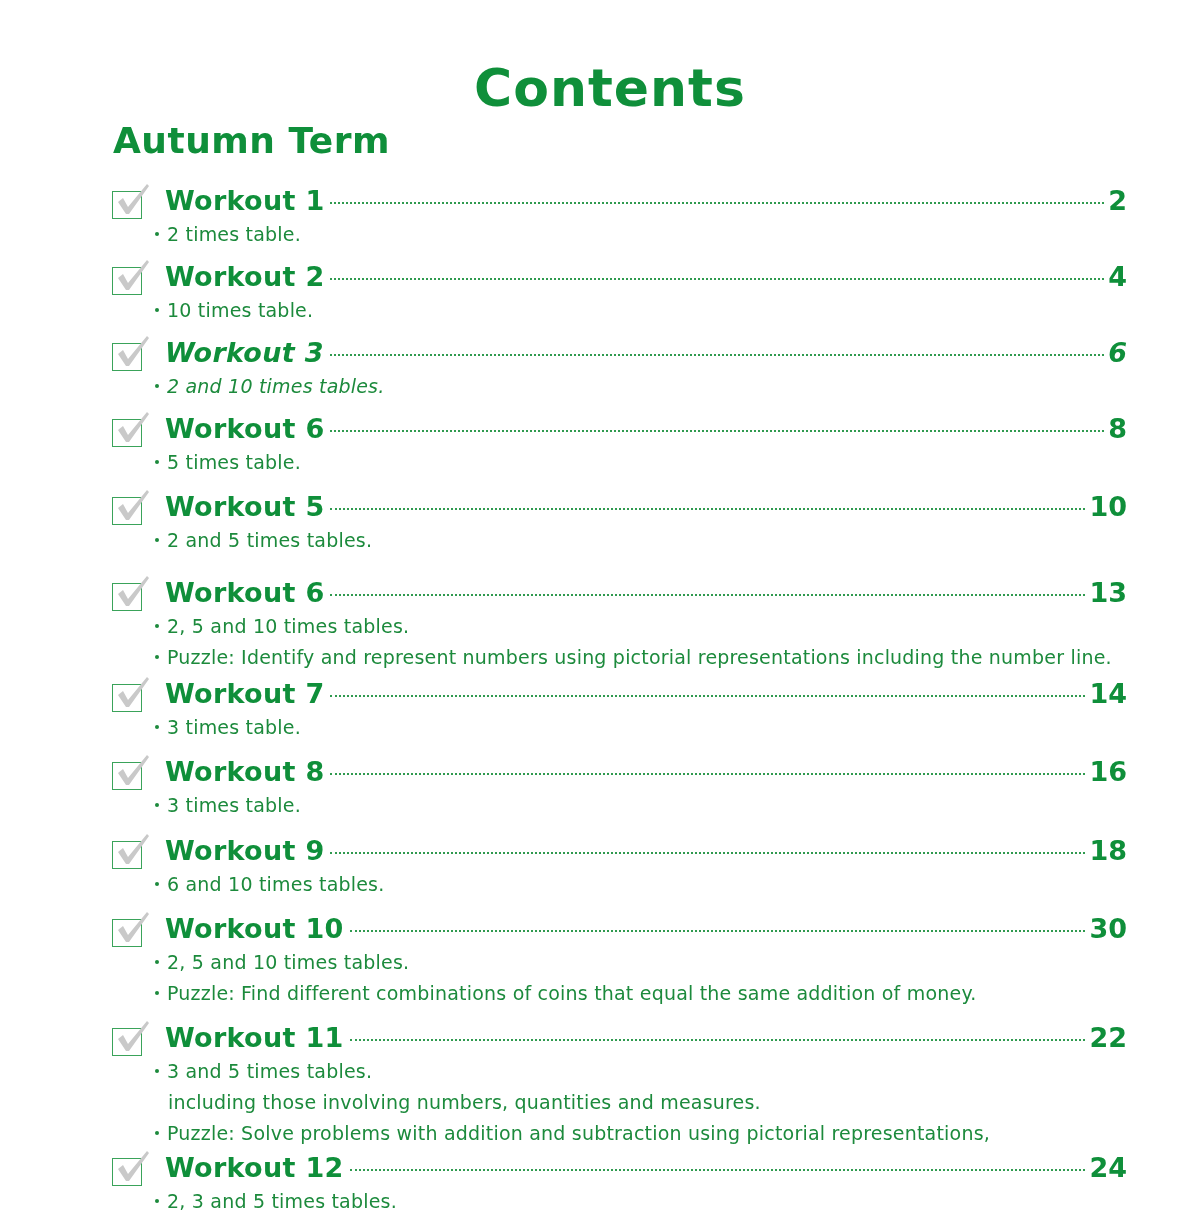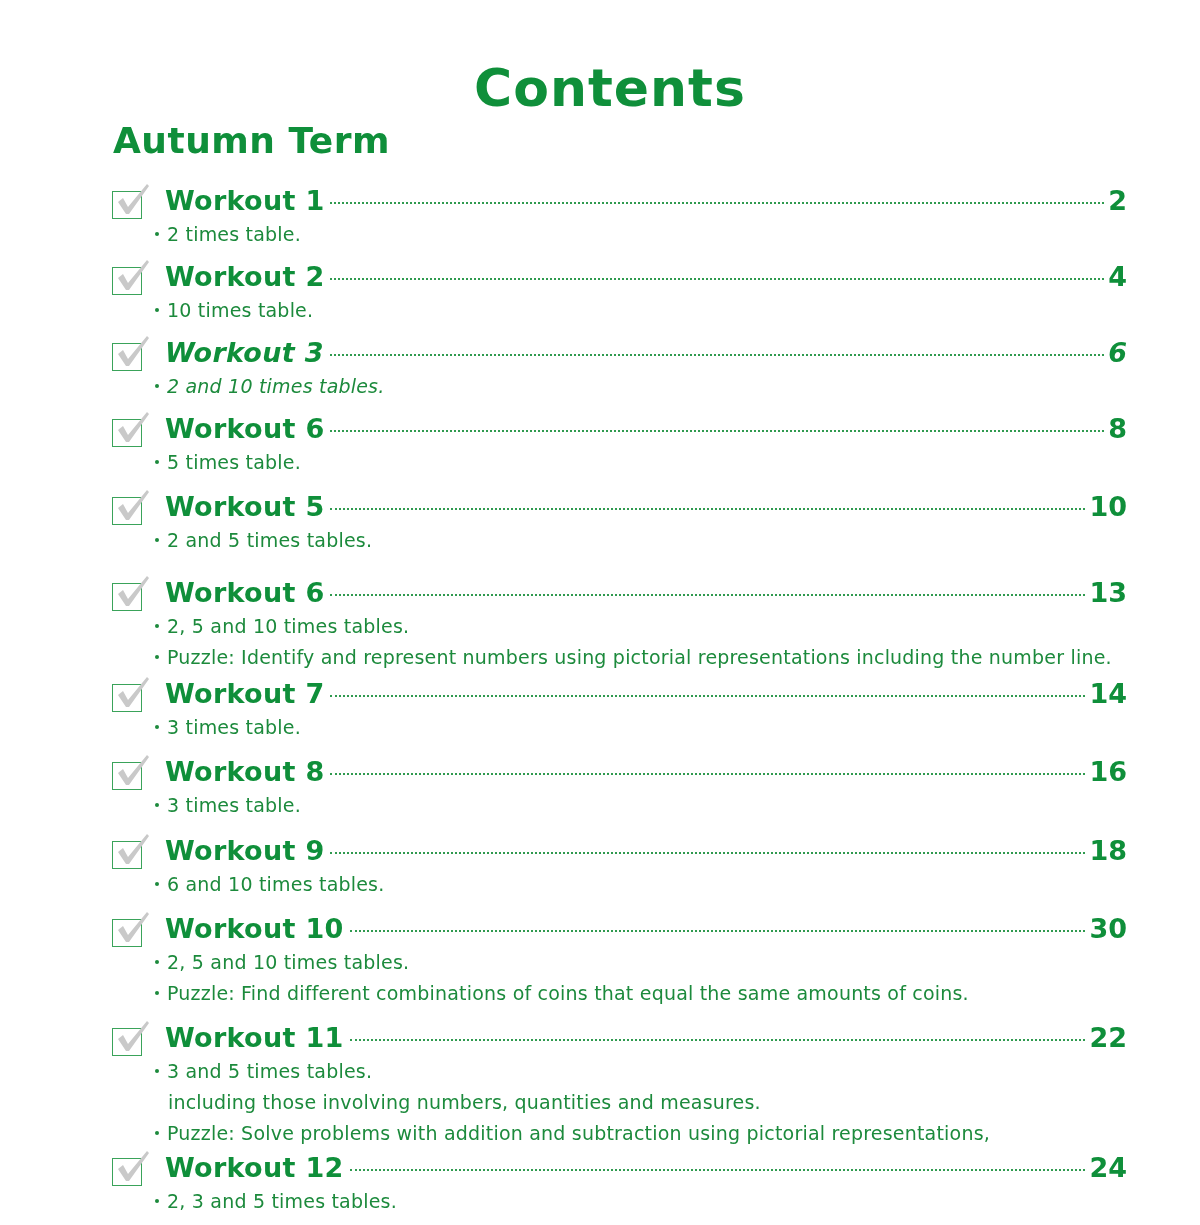--- a/index.html
+++ b/index.html
@@ -186,21 +186,21 @@
         <svg width="36" height="34" viewBox="0 0 36 34">
           <path d="M4 19 L9 15 L14 24 L33 1 L35 3 L15 31 L12 31 Z" fill="#c9c9c9"></path>
         </svg>
       </span>
       <span class="workout-title">Workout 10</span>
       <span class="leader"></span>
       <span class="page-num">30</span>
     </div>
     <div class="bullets">
         <div class="bullet"><span class="dot"></span><span>2, 5 and 10 times tables.</span></div>
-        <div class="bullet"><span class="dot"></span><span>Puzzle:  Find different combinations of coins that equal the same amounts of coins.</span></div>
+        <div class="bullet"><span class="dot"></span><span>Puzzle:  Find different combinations of coins that equal the same addition of money.</span></div>
       </div>
   </div>
     <div class="entry" style="top: 1022px;">
     <div class="entry-head">
       <span class="checkbox">
         <span class="box"></span>
         <svg width="36" height="34" viewBox="0 0 36 34">
           <path d="M4 19 L9 15 L14 24 L33 1 L35 3 L15 31 L12 31 Z" fill="#c9c9c9"></path>
         </svg>
       </span>

